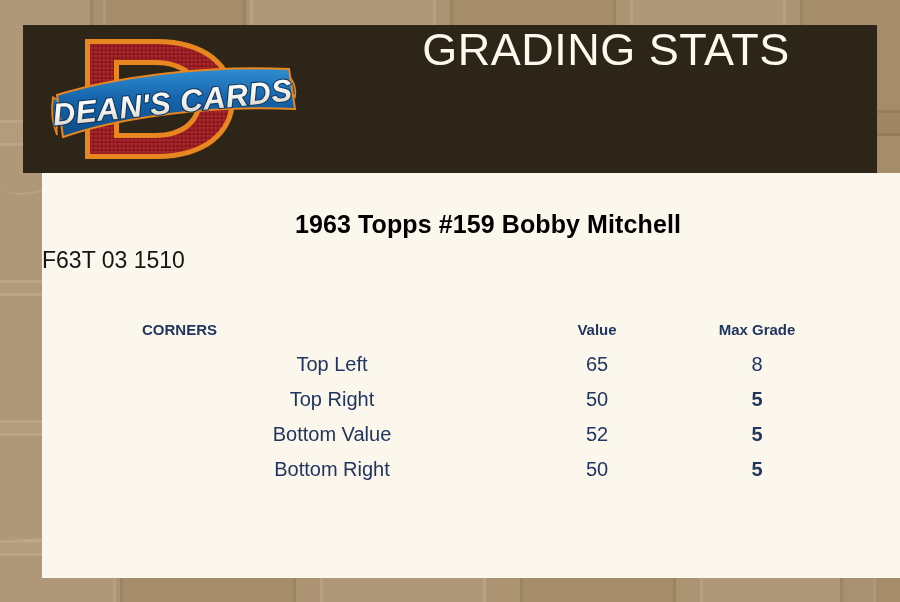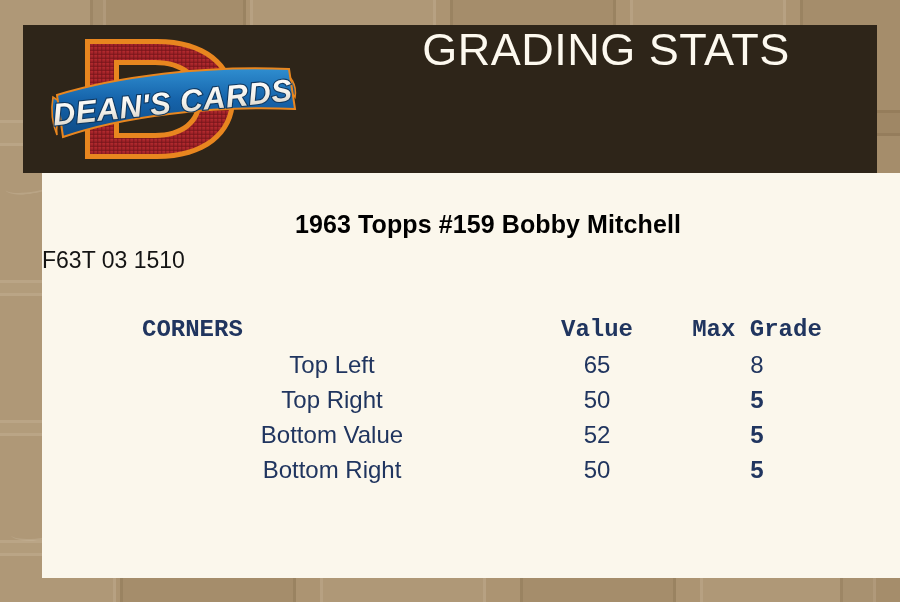--- a/index.html
+++ b/index.html
@@ -136,27 +136,26 @@
     border-collapse: collapse;
   }
   #stats-table col.c-label { width: 380px; }
   #stats-table col.c-value { width: 150px; }
   #stats-table col.c-grade { width: 170px; }
 
   #stats-table th, #stats-table td {
     padding: 0;
     height: 35px;
     vertical-align: middle;
-    font-size: 24px;
+    font-size: 20px;
     color: #20355f;
   }
   #stats-table thead th {
     font-weight: bold;
-    font-size: 24px;
-    font-family: Liberation Mono, monospace;
+    font-size: 15px;
   }
   th.h-section { text-align: left; padding-left: 3px; }
   th.h-value   { }
   th.h-grade   { text-align: center; }
 
   td.d-label {
     text-align: center;
     font-weight: normal;
     padding-right: 60px;
   }

